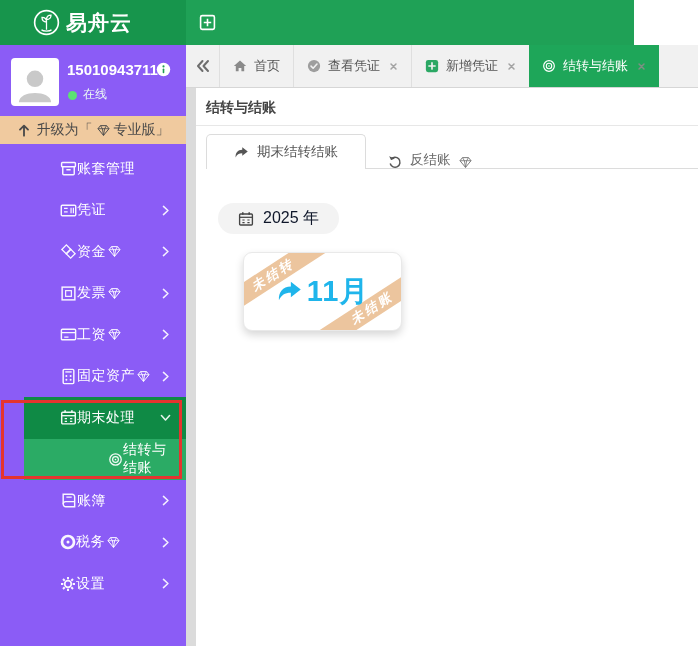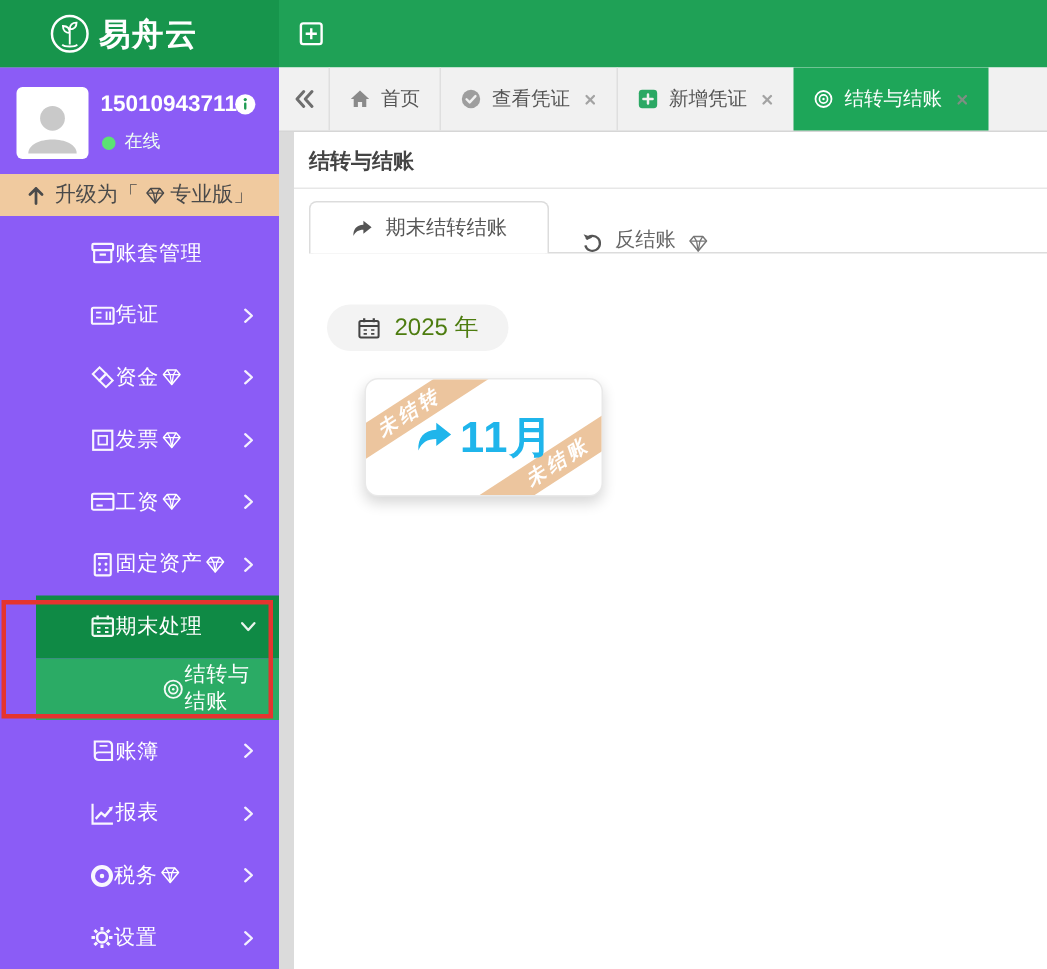--- a/index.html
+++ b/index.html
@@ -5,21 +5,21 @@
   html,body{margin:0;padding:0;}
   body{
     width:698px;height:646px;position:relative;overflow:hidden;
     font-family:"Liberation Sans","DejaVu Sans",sans-serif;
     background:#fff;-webkit-font-smoothing:antialiased;
   }
   .abs{position:absolute;}
   svg.ic{display:block;}
 
   
-  #topbar{left:0;top:0;width:698px;height:45px;background:#1FA156;}
+  #topbar{left:0;top:0;width:634px;height:45px;background:#1FA156;}
   #topbar-left{left:0;top:0;width:186px;height:45px;background:#17954C;
     display:flex;align-items:center;padding-left:33px;box-sizing:border-box;color:#fff;gap:6px;}
   #logo-text{font-size:21px;font-weight:bold;letter-spacing:1px;}
   #grid-btn{left:199px;top:14px;color:#fff;cursor:pointer;}
 
   
   #sidebar{left:0;top:45px;width:186px;height:601px;background:#8b5cf6;color:#fff;}
   #avatar{left:11px;top:13px;width:48px;height:48px;background:#fff;border-radius:4px;
     display:flex;align-items:flex-end;justify-content:center;overflow:hidden;color:#C9C9C9;}
   #phone{left:67px;top:16px;font-size:15px;font-weight:bold;}
@@ -60,21 +60,21 @@
   #page-title{position:absolute;left:10px;top:11px;font-size:14px;font-weight:bold;color:#444;}
   #title-divider{position:absolute;left:0;right:0;top:37px;height:1px;background:#E7E7E7;}
   #ctab-line{position:absolute;left:10px;right:0;top:80px;height:1px;background:#DCDCDC;}
   #ctabs{position:absolute;left:10px;top:46px;height:35px;display:flex;align-items:stretch;z-index:2;}
   .ctab{display:flex;align-items:center;gap:8px;padding:0 27px;font-size:13.5px;color:#555;cursor:pointer;}
   .ctab.active{background:#fff;border:1px solid #DCDCDC;border-bottom:none;border-radius:5px 5px 0 0;}
   .ctab.plain{color:#666;padding:0 22px;align-items:flex-end;}
   .ctab .gem{color:#777;}
   .cicon{color:#555;}
   #year-pill{position:absolute;left:22px;top:115px;height:31px;border-radius:16px;background:#F3F3F3;
-    display:inline-flex;align-items:center;gap:9px;padding:0 20px;color:#4d7c0f;font-size:16px;cursor:pointer;}
+    display:inline-flex;align-items:center;gap:9px;padding:0 20px;color:#0f172a;font-size:16px;cursor:pointer;}
   #year-pill .cal{color:#444;}
 
   
   #month-card{position:absolute;left:47px;top:164px;width:157px;height:77px;background:#fff;
     border:1px solid #E9E9E9;border-radius:9px;box-shadow:0 4px 9px rgba(0,0,0,.16);
     overflow:hidden;cursor:pointer;}
   #month-center{position:absolute;inset:0;display:flex;align-items:center;justify-content:center;gap:4px;}
   #month-label{font-size:29px;font-weight:bold;color:#1FB5EB;letter-spacing:1px;}
   .ribbon{position:absolute;height:20px;width:150px;background:#ECC59E;color:#fff;
     font-size:13px;font-weight:bold;font-style:italic;letter-spacing:3px;
@@ -370,33 +370,20 @@
         </span>
       <span class="lbl">账簿</span>
       <span class="chev">
           <svg class="ic" width="13" height="13">
             <use href="#i-chev-r"></use>
           </svg>
         </span>
     </div>
     <div class="mi">
       <span class="micon">
-          <svg class="ic" width="17" height="17">
-            <use href="#i-chart"></use>
-          </svg>
-        </span>
-      <span class="lbl">报表</span>
-      <span class="chev">
-          <svg class="ic" width="13" height="13">
-            <use href="#i-chev-r"></use>
-          </svg>
-        </span>
-    </div>
-    <div class="mi">
-      <span class="micon">
           <svg class="ic" width="16" height="16">
             <use href="#i-tax"></use>
           </svg>
         </span>
       <span class="lbl">税务</span>
       <span class="gem">
           <svg class="ic" width="13" height="13">
             <use href="#i-gem"></use>
           </svg>
         </span>

